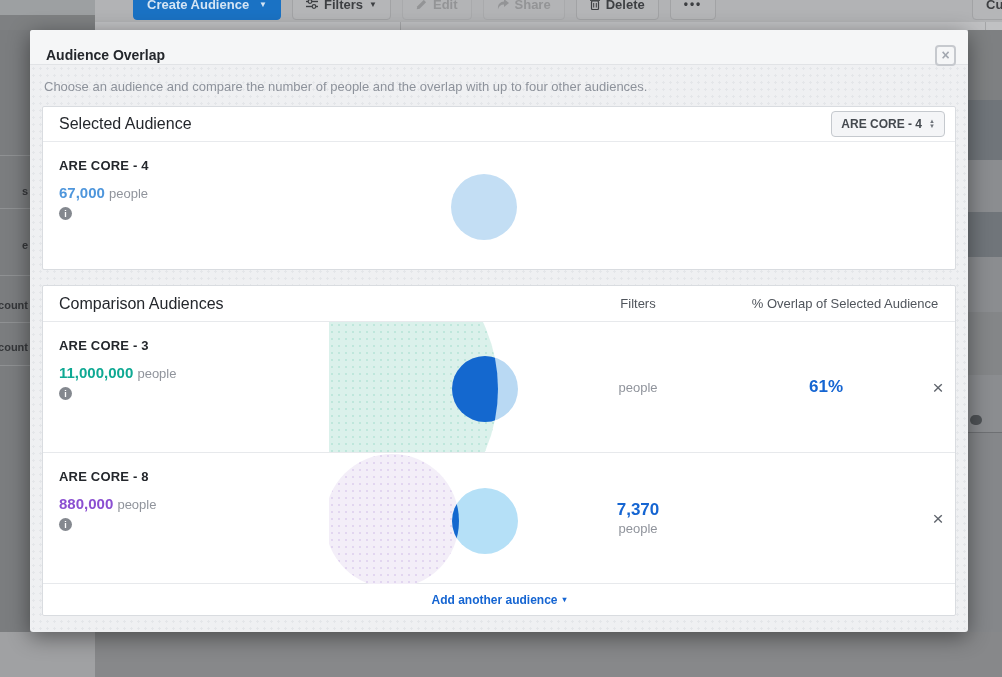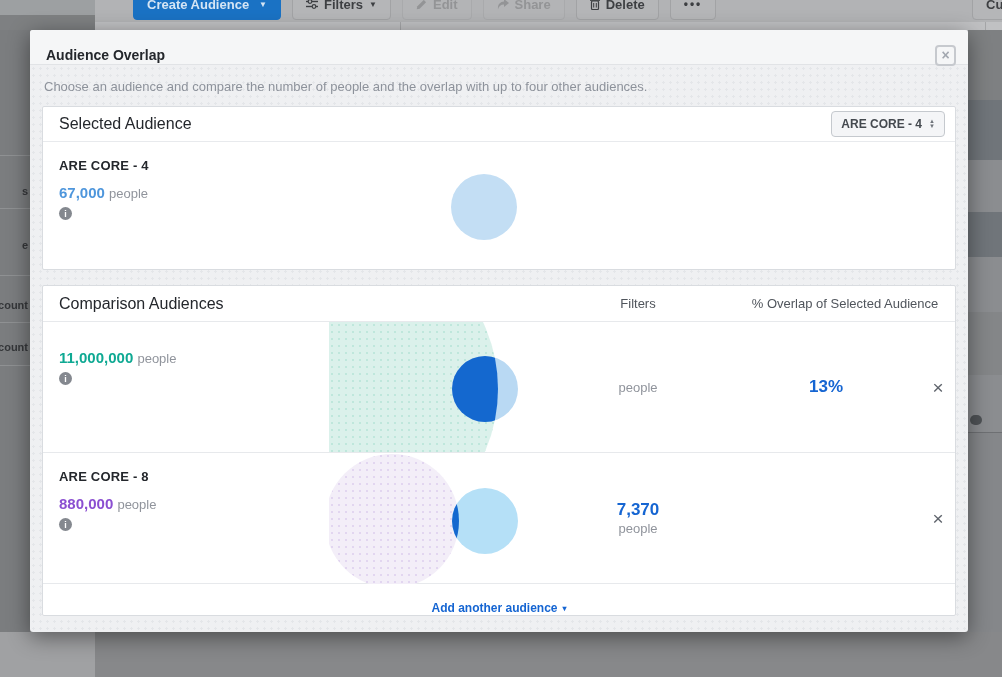--- a/index.html
+++ b/index.html
@@ -101,21 +101,21 @@
   .pct-head { grid-column:4 / 6; }
 
   .cmp-row { position:relative; height:131px; border-top:1px solid #e7e9ec; }
   .venn { position:absolute; left:286px; top:0; }
   .overlap-cell { grid-column:3; text-align:center; z-index:1; }
   .overlap-num { font-size:17px; font-weight:bold; color:#1565d2; }
   .overlap-unit { font-size:13px; color:#90949c; margin-top:1px; }
   .pct-cell { grid-column:4; text-align:center; font-size:17px; font-weight:bold; color:#1565d2; }
   .x-cell { grid-column:5; text-align:center; font-size:19px; color:#5f646c; cursor:pointer; line-height:1; }
 
-  .add-row { border-top:1px solid #e7e9ec; height:32px; display:flex; align-items:flex-end; justify-content:center; }
+  .add-row { border-top:1px solid #e7e9ec; height:32px; display:flex; align-items:center; justify-content:center; }
   .add-link { font-size:12px; font-weight:bold; color:#1565d2; cursor:pointer; display:flex; align-items:center; gap:5px; }
   .add-link .caret { font-size:8px; }
 </style>
 </head>
 <body>
 
 <div class="bg-abs bg-topleft-a"></div>
 <div class="bg-abs bg-topleft-b"></div>
 <div class="bg-abs bg-toolbar"></div>
 <div class="bg-abs bg-subband"></div>
@@ -244,30 +244,31 @@
             </pattern>
             <clipPath id="bigClip0">
                 <circle cx="12" cy="67" r="157"></circle>
               </clipPath>
           </defs>
           <circle cx="12" cy="67" r="157" fill="url(#tealDots)"></circle>
           <circle cx="156" cy="67" r="33" fill="#b9d9f3"></circle>
           <circle cx="156" cy="67" r="33" fill="#1468cf" clip-path="url(#bigClip0)"></circle>
         </svg>
         <div class="aud-info">
+          <div class="aud-name">ARE CORE - 3</div>
           <div class="aud-count">
             <span class="c-teal">11,000,000</span>
             <span class="unit">people</span>
           </div>
           <span class="info-icon">i</span>
         </div>
         <div class="overlap-cell">
           <div class="overlap-unit">people</div>
         </div>
-        <div class="pct-cell">13%</div>
+        <div class="pct-cell">61%</div>
         <div class="x-cell">×</div>
       </div>
 
       <div class="cmp-row row-grid">
         <svg class="venn" width="214" height="131" viewBox="0 0 214 131">
           <defs>
             <pattern id="purpleDots" width="7" height="7" patternUnits="userSpaceOnUse">
               <rect width="7" height="7" fill="#f3eef8"></rect>
               <circle cx="3" cy="3" r="1" fill="#ddcfee"></circle>
             </pattern>

